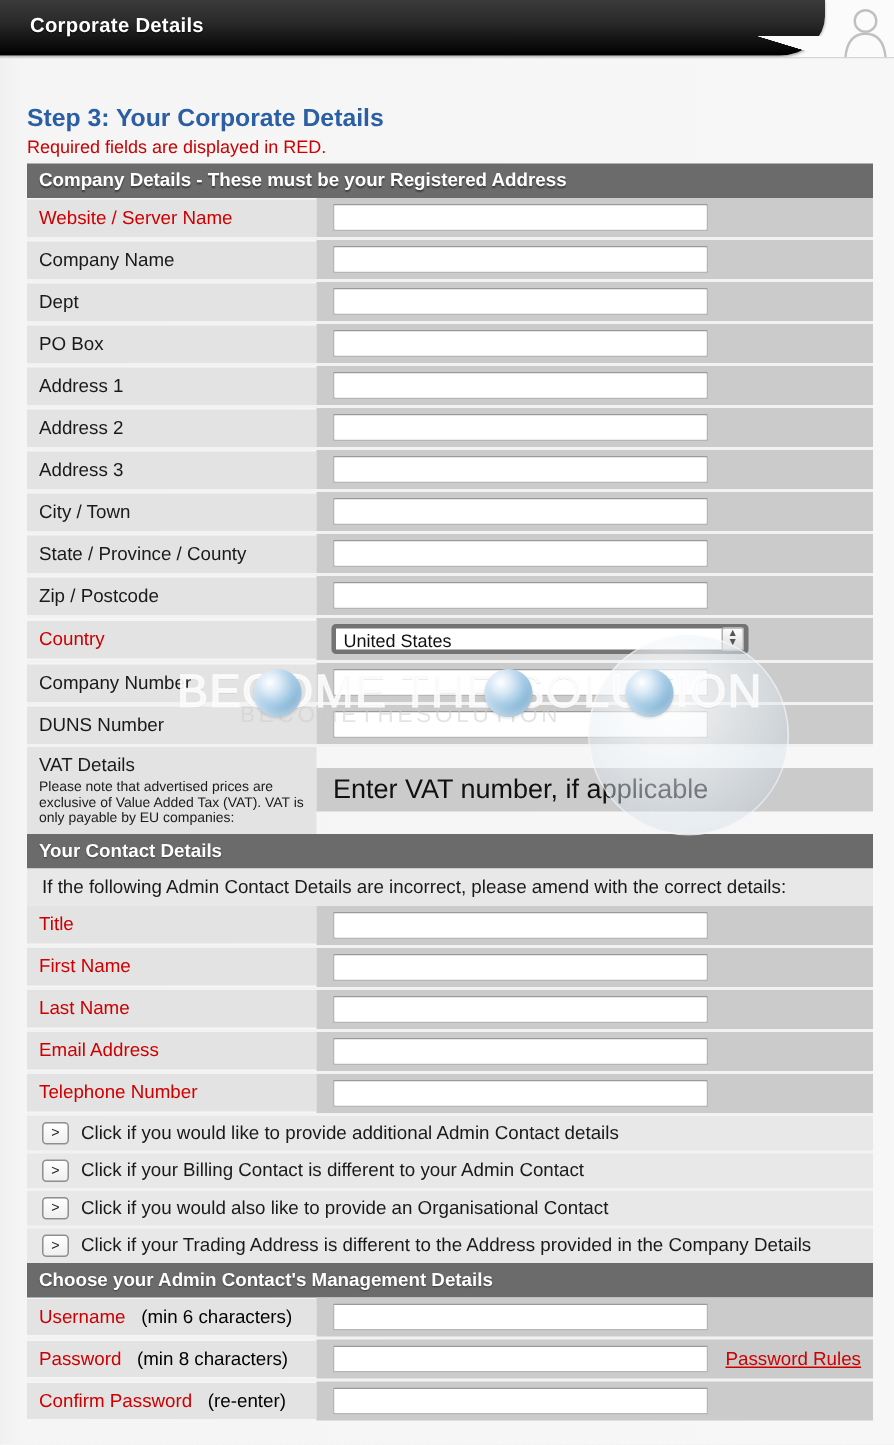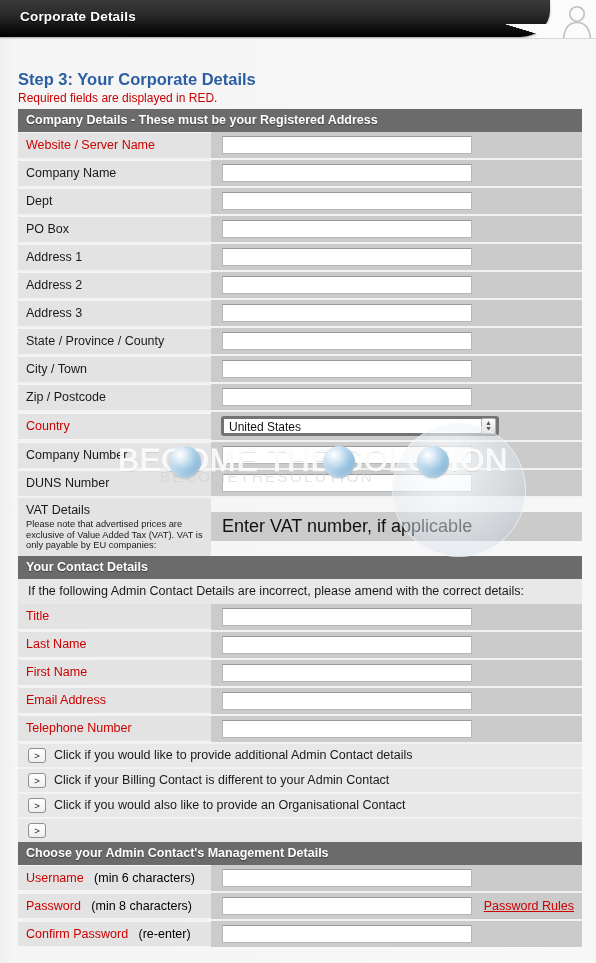--- a/index.html
+++ b/index.html
@@ -245,27 +245,27 @@
               <input type="text" class="txt" style="">
             </div>
           </div>
           <div class="row">
             <div class="cell-label">Address 3</div>
             <div class="cell-field">
               <input type="text" class="txt" style="">
             </div>
           </div>
           <div class="row">
+            <div class="cell-label">City / Town</div>
+            <div class="cell-field">
+              <input type="text" class="txt" style="">
+            </div>
+          </div>
+          <div class="row">
             <div class="cell-label">State / Province / County</div>
-            <div class="cell-field">
-              <input type="text" class="txt" style="">
-            </div>
-          </div>
-          <div class="row">
-            <div class="cell-label">City / Town</div>
             <div class="cell-field">
               <input type="text" class="txt" style="">
             </div>
           </div>
           <div class="row">
             <div class="cell-label">Zip / Postcode</div>
             <div class="cell-field">
               <input type="text" class="txt" style="">
             </div>
           </div>
@@ -305,27 +305,27 @@
       <div class="sect-head">Your Contact Details</div>
       <div class="note-row">If the following Admin Contact Details are incorrect, please amend with the correct details:</div>
       <div id="contact-rows">
           <div class="row">
             <div class="cell-label req">Title</div>
             <div class="cell-field">
               <input type="text" class="txt" style="">
             </div>
           </div>
           <div class="row">
+            <div class="cell-label req">First Name</div>
+            <div class="cell-field">
+              <input type="text" class="txt" style="">
+            </div>
+          </div>
+          <div class="row">
             <div class="cell-label req">Last Name</div>
-            <div class="cell-field">
-              <input type="text" class="txt" style="">
-            </div>
-          </div>
-          <div class="row">
-            <div class="cell-label req">First Name</div>
             <div class="cell-field">
               <input type="text" class="txt" style="">
             </div>
           </div>
           <div class="row">
             <div class="cell-label req">Email Address</div>
             <div class="cell-field">
               <input type="text" class="txt" style="">
             </div>
           </div>
@@ -345,20 +345,21 @@
           <div class="expand-row">
             <button class="expand-btn">&gt;</button>
             <span>Click if your Billing Contact is different to your Admin Contact</span>
           </div>
           <div class="expand-row">
             <button class="expand-btn">&gt;</button>
             <span>Click if you would also like to provide an Organisational Contact</span>
           </div>
           <div class="expand-row">
             <button class="expand-btn">&gt;</button>
+            <span>Click if your Trading Address is different to the Address provided in the Company Details</span>
           </div>
         </div>
 
       <div class="sect-head">Choose your Admin Contact's Management Details</div>
       <div id="mgmt-rows">
           <div class="row">
             <div class="cell-label lbl-2line"><span class="req">Username</span>&nbsp;&nbsp;&nbsp;<span class="blk">(min 6 characters)</span></div>
             <div class="cell-field">
               <input type="text" class="txt" style="">
             </div>

